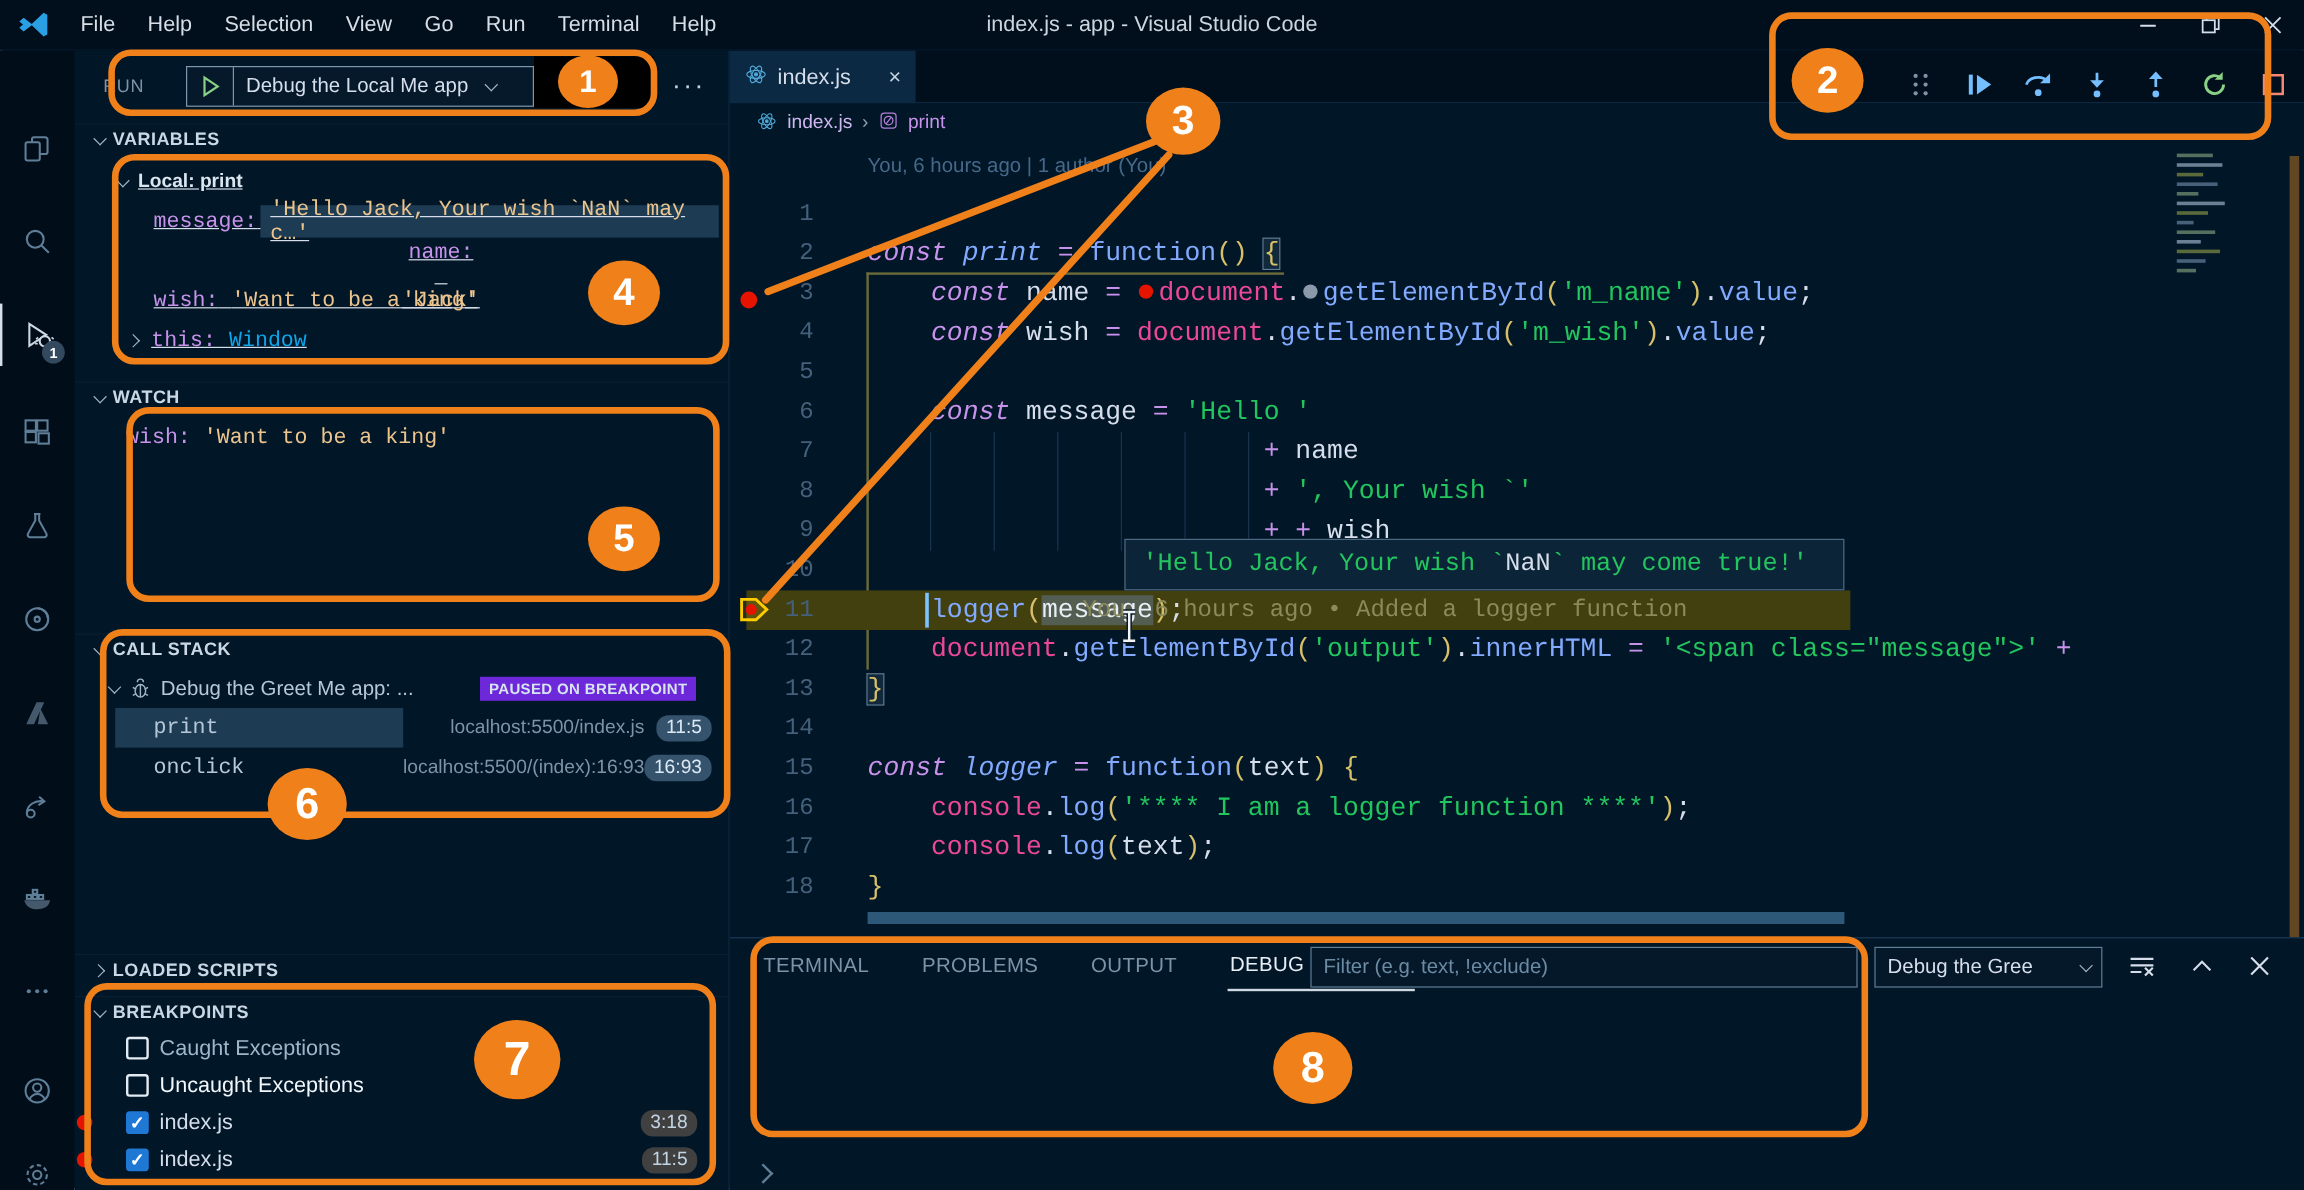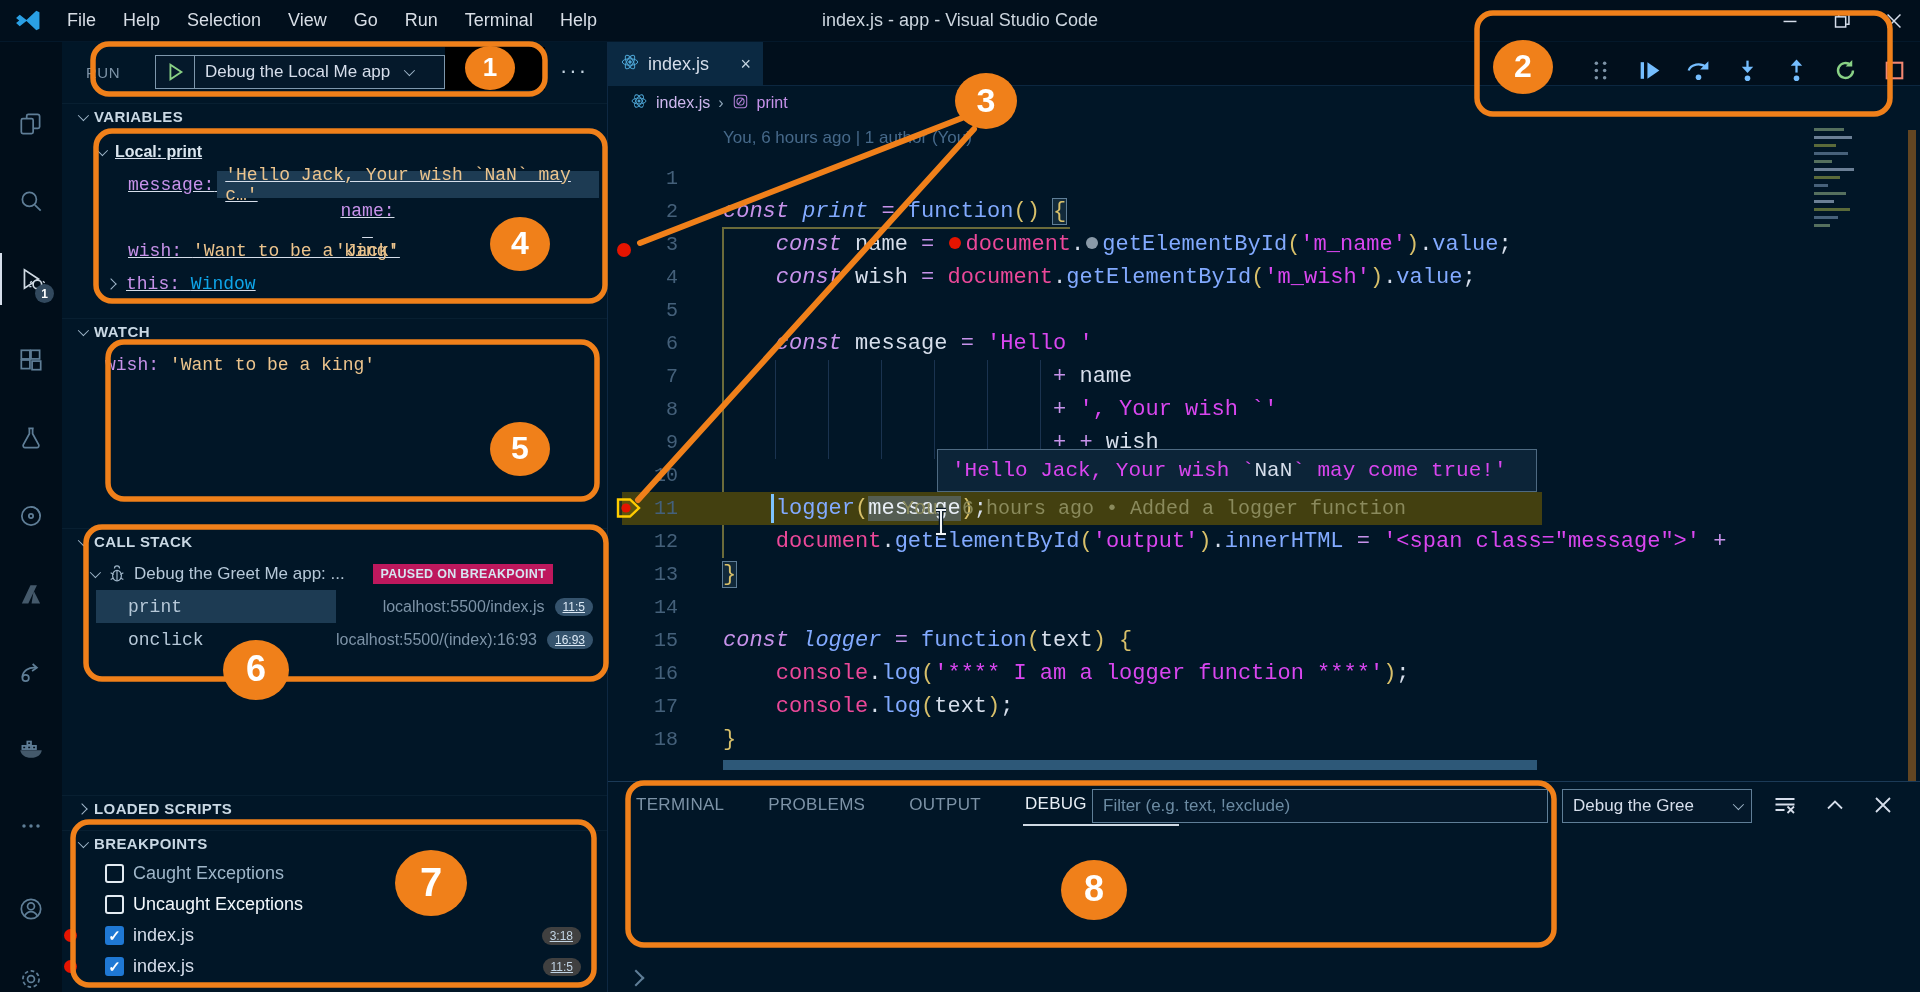--- a/index.html
+++ b/index.html
@@ -34,22 +34,22 @@
   .chev.down { transform:rotate(45deg) translateY(-2px); }
   .chev.right { transform:rotate(-45deg); }
   .mono { font-family:"Liberation Mono", monospace; }
   .srow { position:relative; height:33px; display:flex; align-items:center; font-size:18px; }
   .vname { color:#c792ea; }
   .vval-str { color:#ecc48d; }
   .vval-obj { color:#0ea5e9; }
   .scope-row { font-family:"Liberation Sans",sans-serif; font-weight:bold; font-size:16px; color:#dbe6ef; }
   .sel-bg { position:absolute; left:155px; right:8px; top:3px; bottom:3px; background:#1d3b53; }
   .cs-label { font-size:17px; color:#b6c8d8; }
-  .badge-status { margin-left:auto; margin-right:54px; background:#be185d; color:#d7e5f1; font-size:12.5px; font-weight:bold; padding:3px 7px; letter-spacing:.3px;}
-  .pill { font-size:12px; background:#35536d; color:#dce9f5; border-radius:10px; padding:2px 8px;text-decoration:underline; }
+  .badge-status { margin-left:auto; margin-right:27px; background:#6d28d9; color:#d7e5f1; font-size:12.5px; font-weight:bold; padding:3px 7px; letter-spacing:.3px;}
+  .pill { font-size:16px; background:#35536d; color:#dce9f5; border-radius:10px; padding:2px 8px; }
   .pill.dark { background:#404040; color:#c2d4e4; }
   .frame-name { color:#b6c8d8; font-size:18px; }
   .frame-src { margin-left:auto; font-size:16px; color:#7d93a7; }
   .cb { width:19px; height:19px; border:2px solid #e3ebf2; border-radius:3px; flex:0 0 auto; }
   .cb.checked { background:#1f78d4; border-color:#1f78d4; color:#fff; font-size:15px; font-weight:bold; display:flex; align-items:center; justify-content:center; }
   .bp-dot { width:13px; height:13px; border-radius:50%; background:#e51400; flex:0 0 auto; }
   
   .editor { position:absolute; left:608px; top:42px; right:0; height:739px; background:#011627; }
   .tabbar { position:absolute; left:0; top:0; right:0; height:44px; background:#010f1c; border-bottom:1px solid #0c2740; }
   .tab { position:absolute; left:0; top:0; width:155px; height:44px; background:#0b2942; display:flex; align-items:center; gap:8px; padding:0 12px; font-size:18px; color:#d6deeb; }
@@ -59,21 +59,21 @@
   .breadcrumb .sym { color:#c792ea; }
   .code-area { position:absolute; left:0; top:78px; right:0; bottom:0; overflow:hidden; }
   .codelens { position:absolute; left:115px; top:8px; font-size:17px; color:#46698a; }
   .code-line { position:absolute; left:0; right:0; height:33px; font-size:22px; line-height:33px; font-family:"Liberation Mono",monospace; }
   .lnum { position:absolute; left:20px; width:50px; text-align:right; color:#44607a; font-size:20px; }
   .codetxt { position:absolute; left:115px; white-space:pre; }
   .tk-k { color:#c792ea; font-style:italic; }
   .tk-fn { color:#82aaff; font-style:italic; }
   .tk-b { color:#82aaff; }
   .tk-g { color:#ec4899; }
-  .tk-s { color:#d946ef;text-align:center; }
+  .tk-s { color:#22c55e;text-align:center; }
   .tk-w { color:#d6deeb; }
   .tk-br { color:#d8c06a; }
   .tk-brm { color:#d8c06a; outline:1px solid #5f7e97; background:rgba(95,126,151,.18); }
   .tk-wh { color:#e8eef5; background:rgba(130,170,255,.28); }
   .inline-dot { display:inline-block; width:12px; height:12px; border-radius:50%; vertical-align:middle; margin:0 4px 3px 2px; }
   .cl-current-bg { position:absolute; left:14px; width:920px; top:0; height:33px; background:#434010; }
   .blame { position:absolute; left:294px; color:#8a8a5c; font-size:20px; font-family:"Liberation Mono",monospace; white-space:nowrap; }
   .caret { position:absolute; left:163px; top:2px; width:2.5px; height:29px; background:#7cc3ff; }
   .guide-gold-v { position:absolute; left:114px; top:107px; width:2px; height:331px; background:#6b6b3a; }
   .guide-gold-h { position:absolute; left:114px; top:107px; width:348px; height:2px; background:#6b6b3a; }
@@ -283,21 +283,21 @@
         </div>
         <div class="srow" style="padding-left: 66px; padding-right: 14px;">
           <div style="position: absolute; left: 34px; width: 240px; top: 0px; height: 33px; background: rgb(29, 59, 83);"></div>
           <span class="frame-name mono" style="position: relative;">print</span>
           <span class="frame-src">localhost:5500/index.js</span>
           <span class="pill" style="margin-left: 10px;">11:5</span>
         </div>
         <div class="srow" style="padding-left: 66px; padding-right: 14px;">
           <span class="frame-name mono" style="position: relative;">onclick</span>
           <span class="frame-src">localhost:5500/(index):16:93</span>
-          <span class="pill" style="margin-left: 10px;">16:93</span>
+          <span class="pill" style="">16:93</span>
         </div>
       </div>
 
     <div class="sec-head" style="top:753px">
       <span class="chev right"></span>
       <span>LOADED SCRIPTS</span>
     </div>
     <div class="sec-head" style="top:788px">
       <span class="chev down"></span>
       <span>BREAKPOINTS</span>

